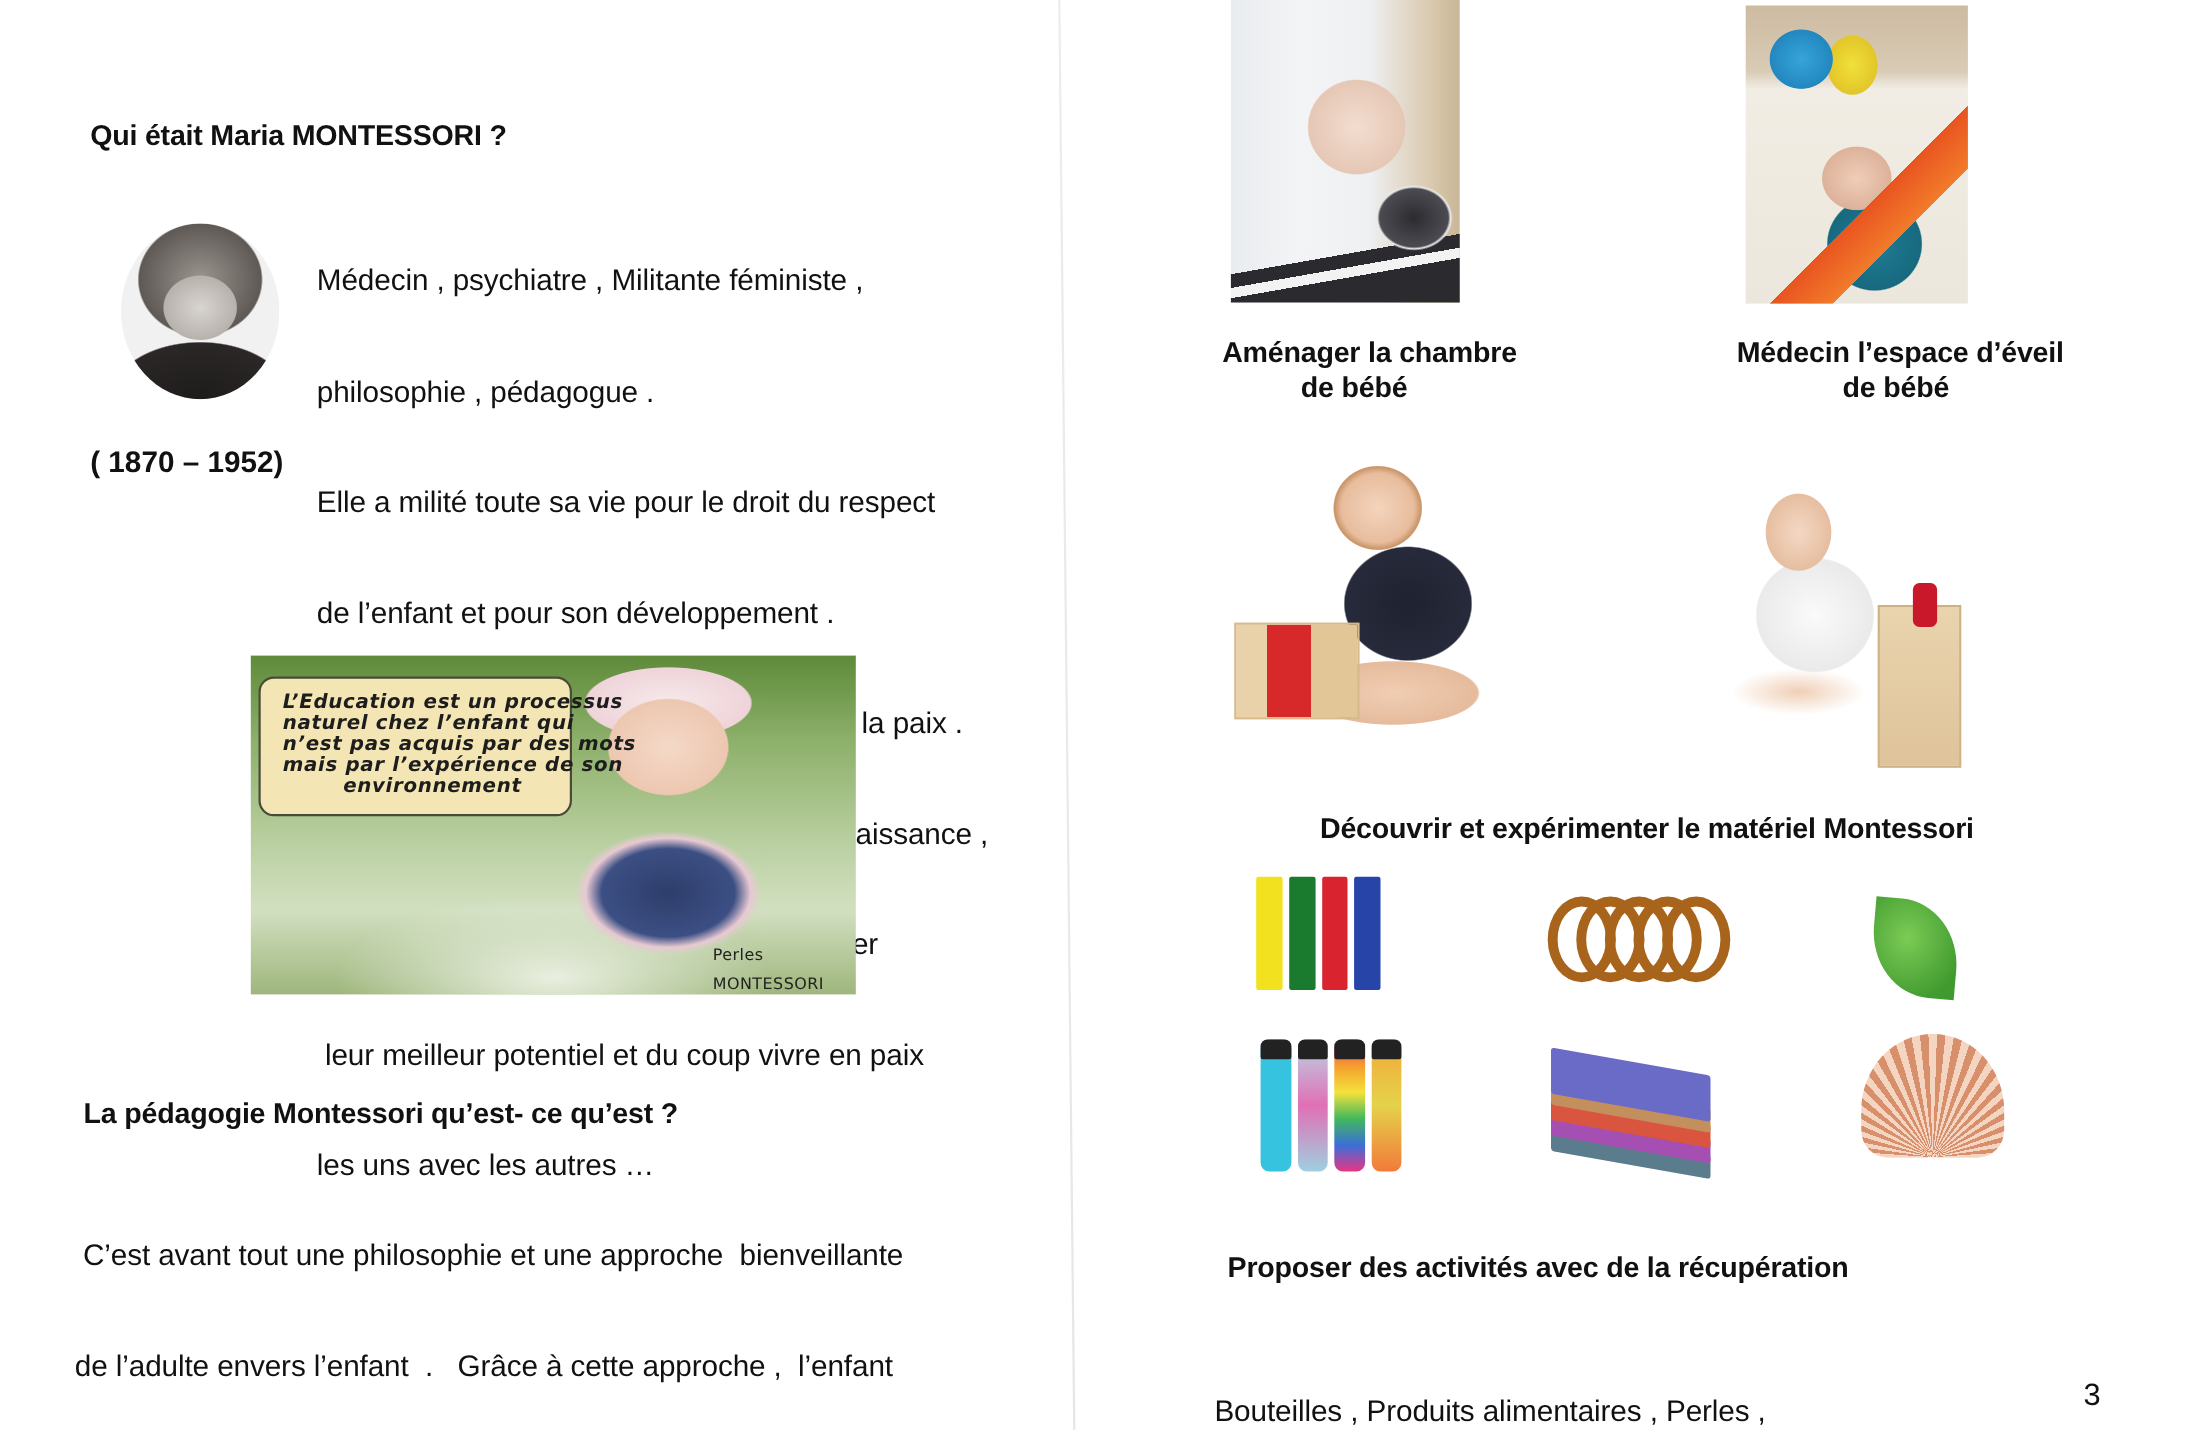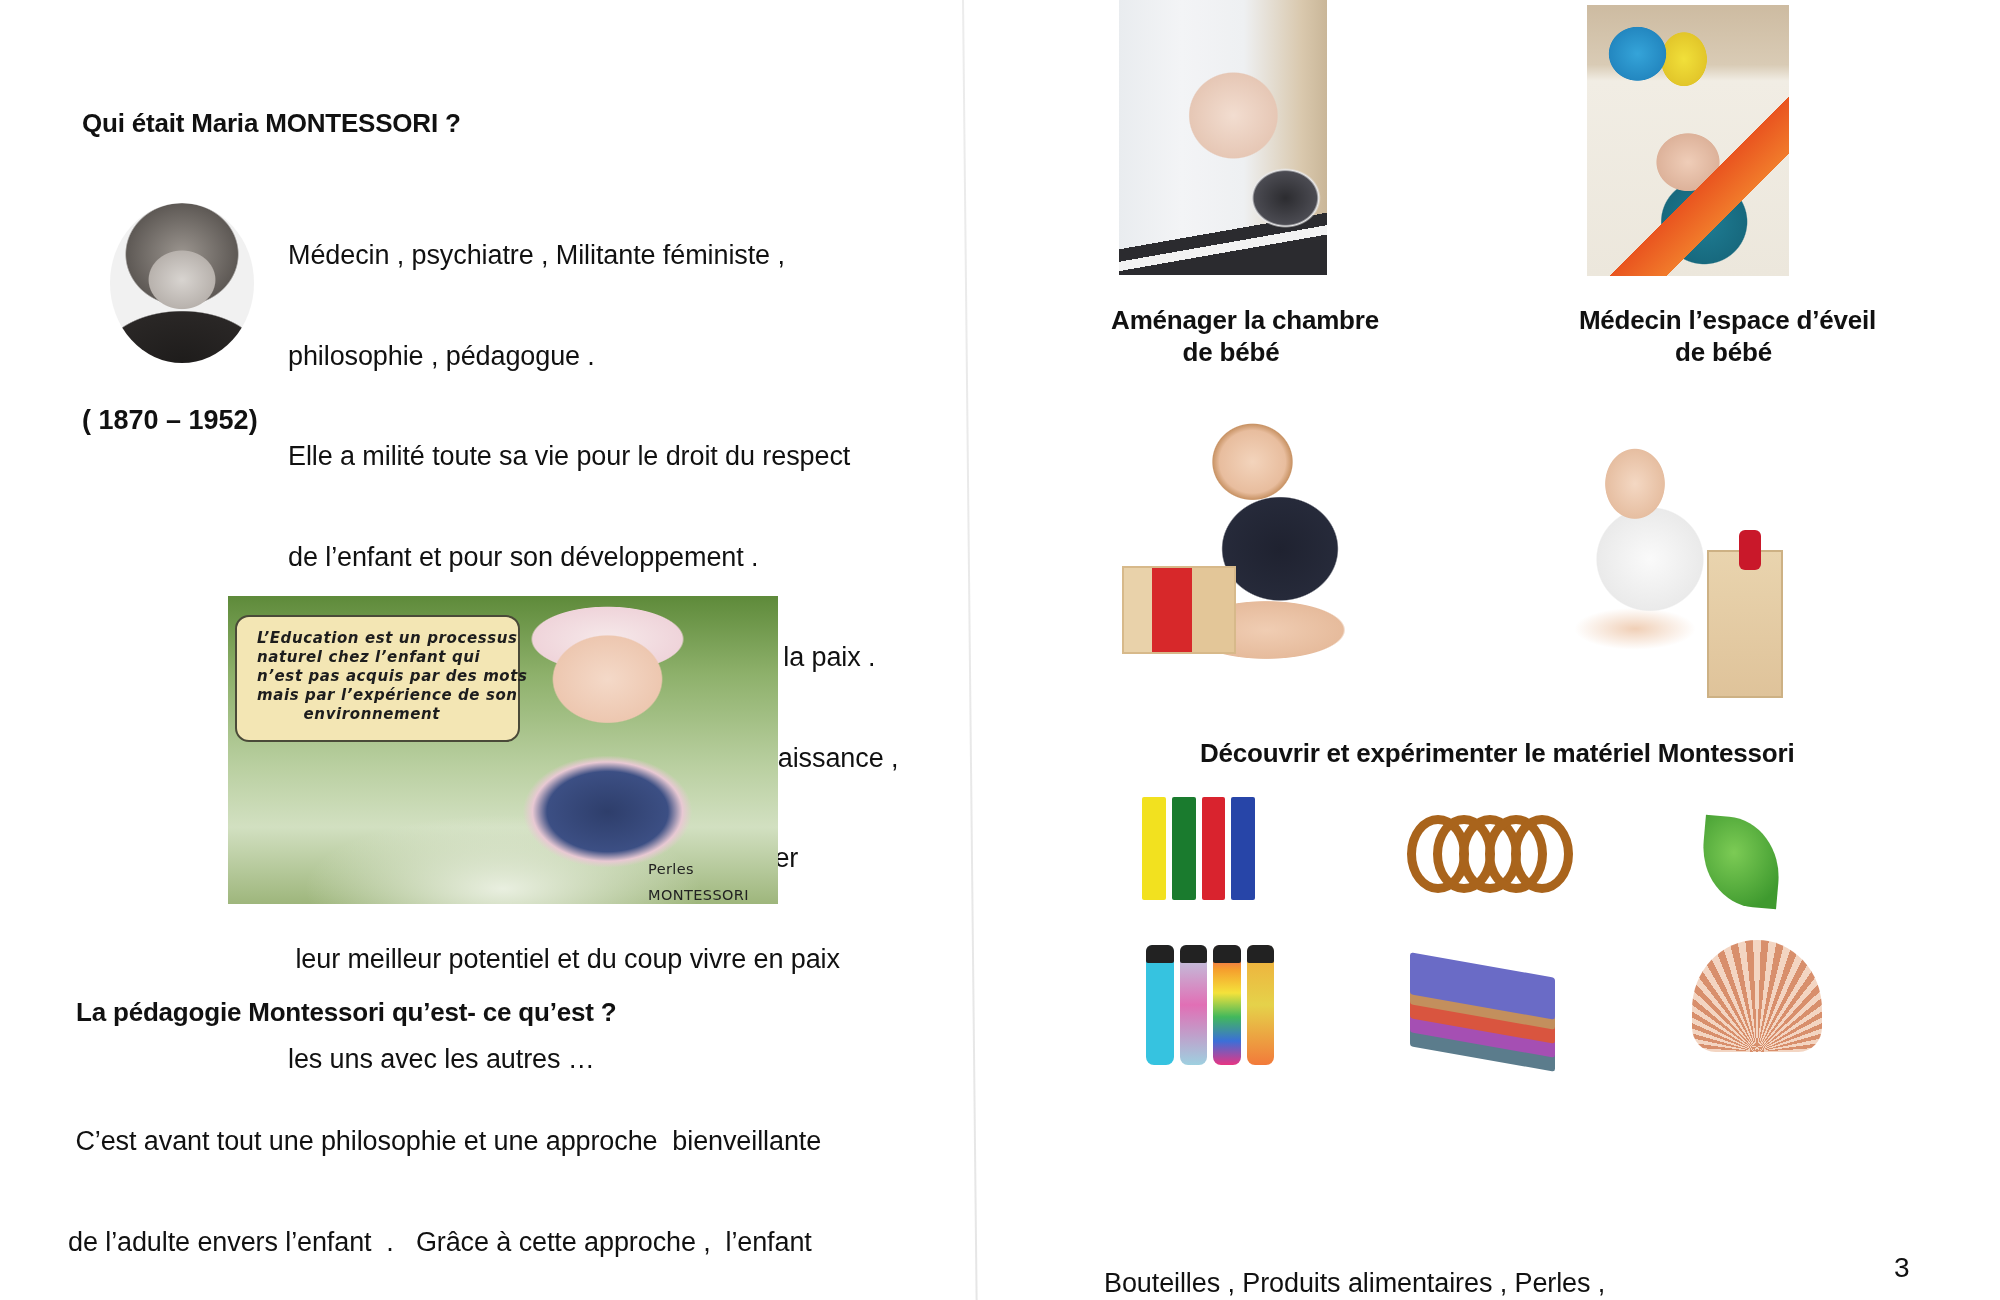--- a/index.html
+++ b/index.html
@@ -37,21 +37,21 @@
         radial-gradient(ellipse 17% 13% at 69% 14%, #f6e9ea 0%, #efd4da 80%, transparent 82%),
         radial-gradient(ellipse 22% 26% at 69% 70%, #2e3e6b 0%, #3c4f84 50%, #e8c9d3 62%, transparent 70%),
         radial-gradient(ellipse 60% 40% at 50% 95%, #e9efe0 0%, transparent 60%),
         linear-gradient(180deg, #5e8a3a 0%, #8db06a 25%, #b9cfa0 55%, #d2e0c1 75%, #9eb67c 100%);
     }
     .quote-box {
       left: 7px; top: 19px; width: 285px; height: 127px;
       background: #f3e6b4; border: 2px solid #4a4a38; border-radius: 14px;
       box-sizing: border-box; padding: 12px 10px 0 20px;
       font-family: "DejaVu Sans", sans-serif; font-style: italic; font-weight: bold;
-      font-size: 15px; line-height: 19px; color: #1d1d1d; white-space: pre; letter-spacing: 0.6px;
+      font-size: 18px; line-height: 19px; color: #1d1d1d; white-space: pre; letter-spacing: 0.6px;
     }
     .quote-sign {
       left: 420px; top: 260px; font-family: "DejaVu Sans", sans-serif; font-size: 14.5px;
       line-height: 26px; color: #222; white-space: pre; letter-spacing: 0.4px;
     }
 
     
     .photo { position: absolute; overflow: hidden; }
     .photo-crib1 {
       left: 1119px; top: 0; width: 208px; height: 275px;
@@ -207,20 +207,21 @@
 <div class="mat fabrics">
   <div class="fabric" style="top:72px; background:#5b7c8c"></div>
   <div class="fabric" style="top:58px; background:#a54fb3"></div>
   <div class="fabric" style="top:44px; background:#d9553f"></div>
   <div class="fabric" style="top:30px; background:#c38f5d"></div>
   <div class="fabric" style="top:0px; height:42px; background:#6a6bc6"></div>
 </div>
 <div class="mat shell"></div>
 
 <div class="abs h" style="left:1116px; top:1136px; line-height:33px;">
+  <div>Proposer des  activités  avec de la récupération</div>
 </div>
 <div class="abs body-text" style="left:1104px; top:1200px;">
   <div>Bouteilles , Produits alimentaires , Perles ,</div>
   
   
 </div>
 
 <div class="abs page-num">3</div>
 
 </body></html>

